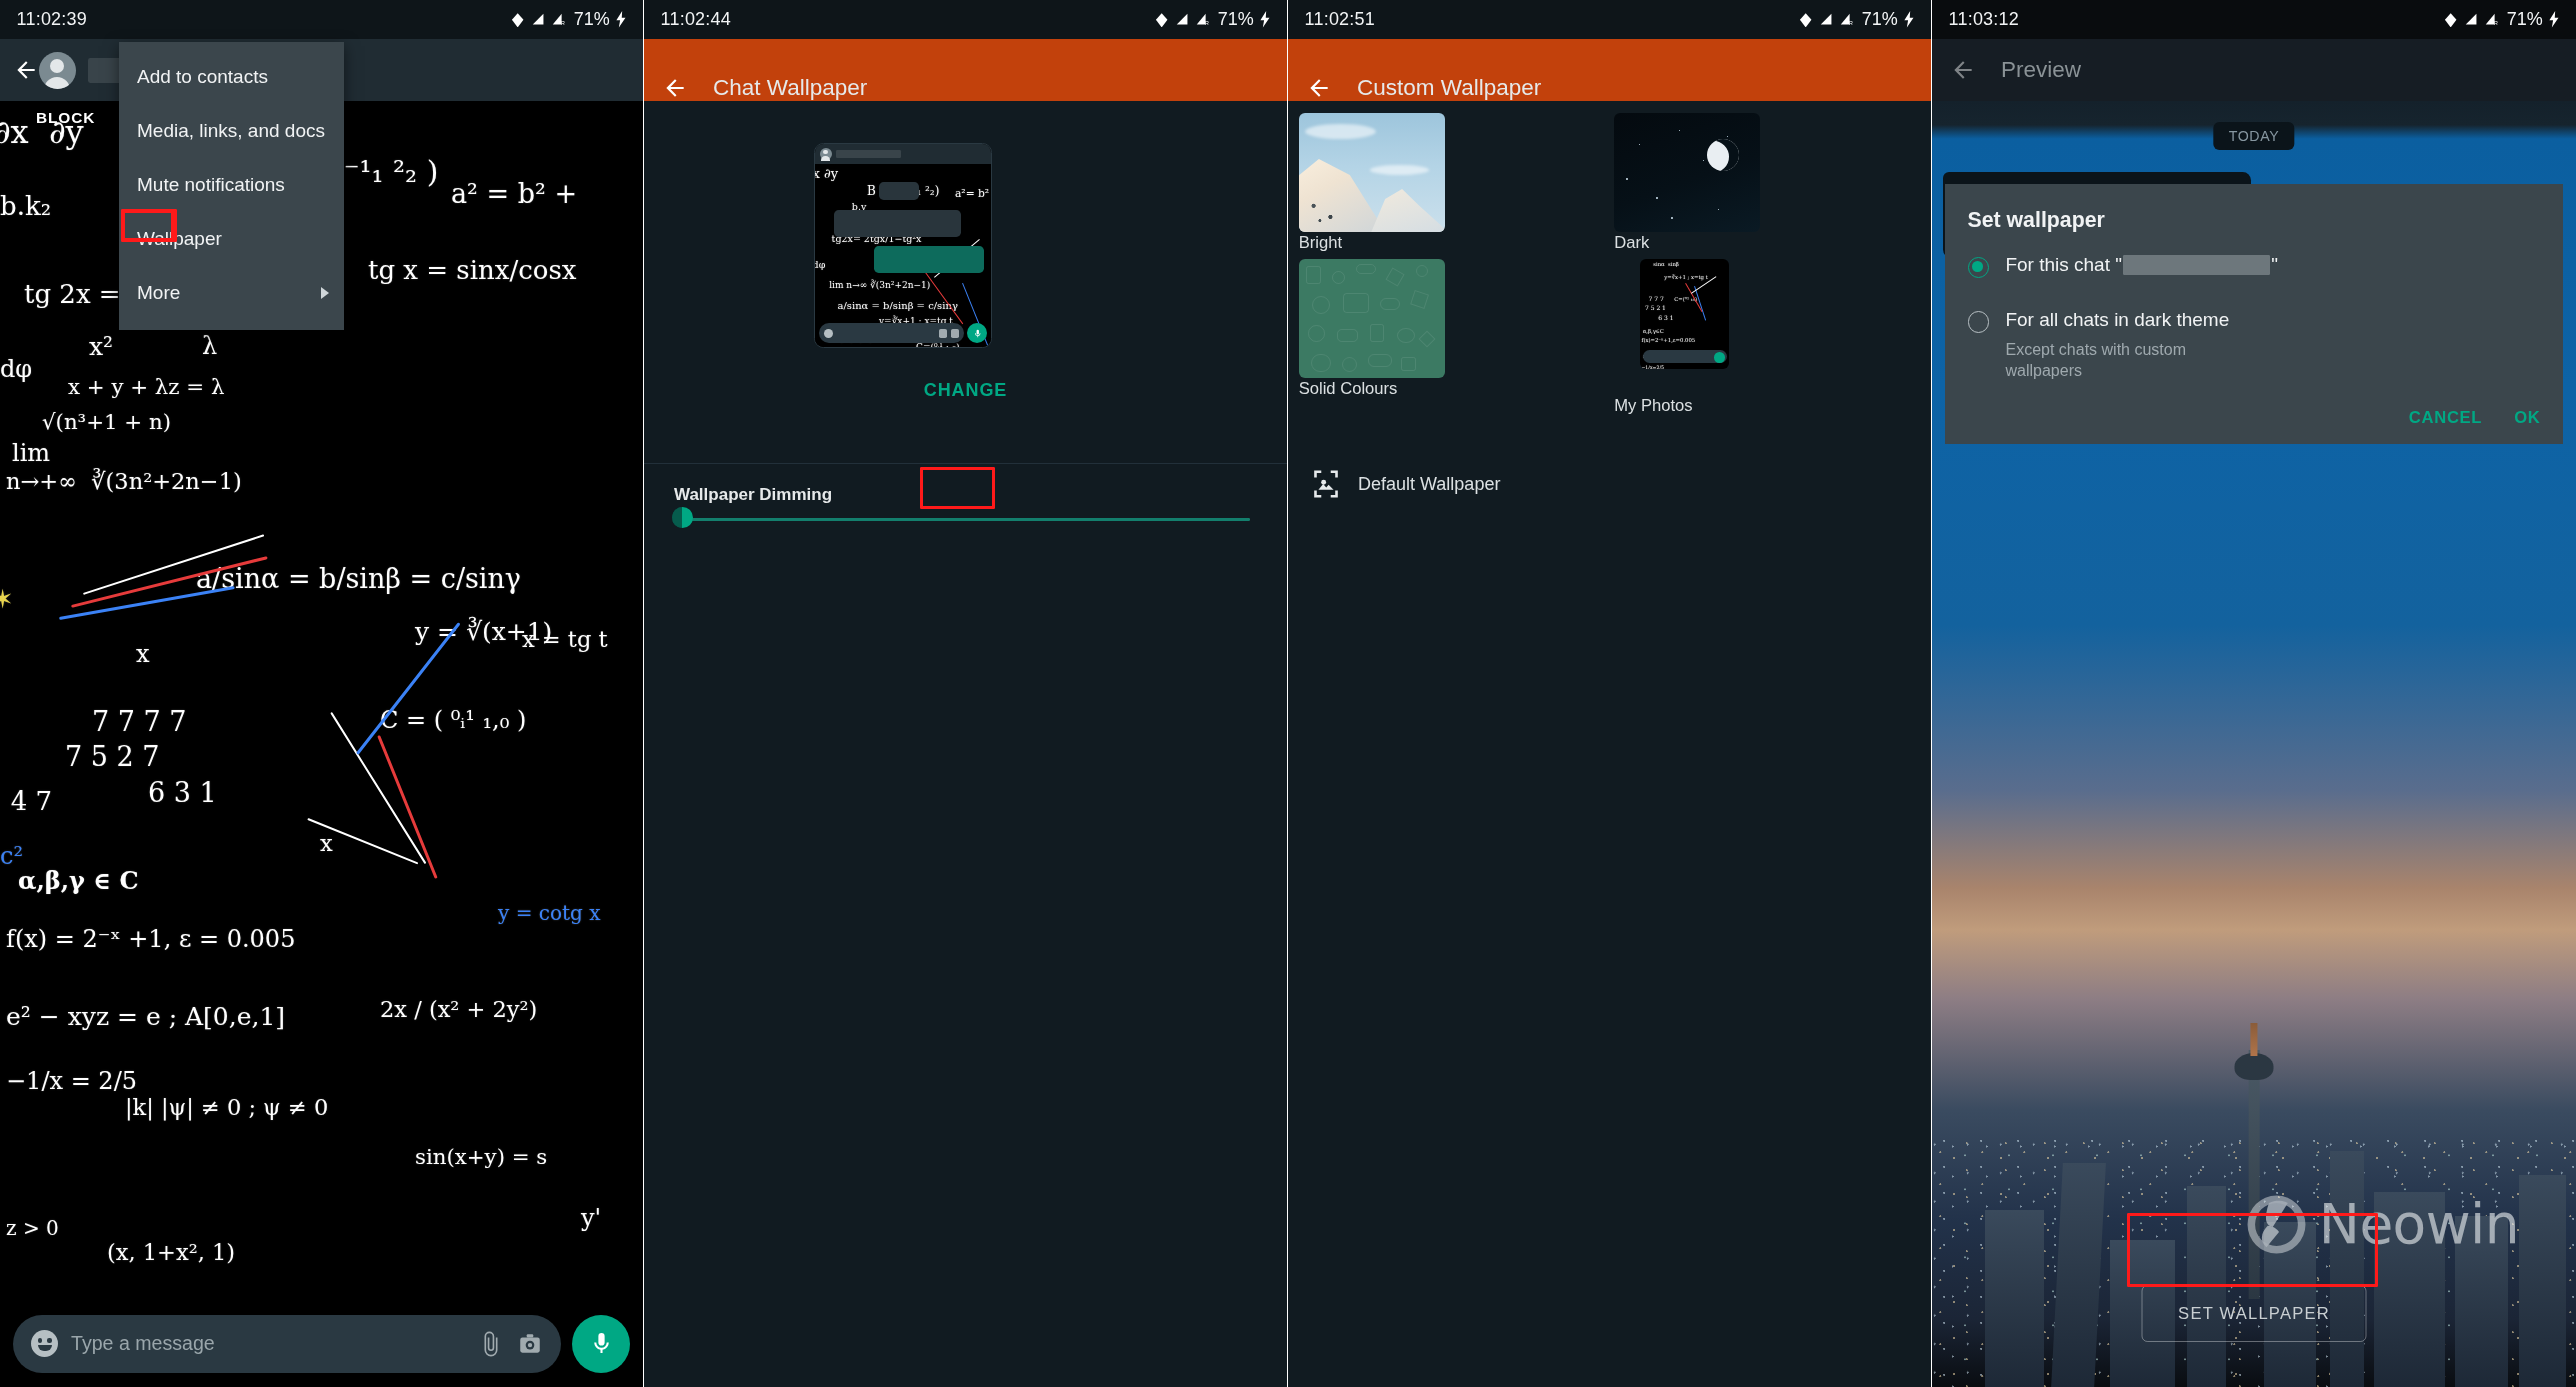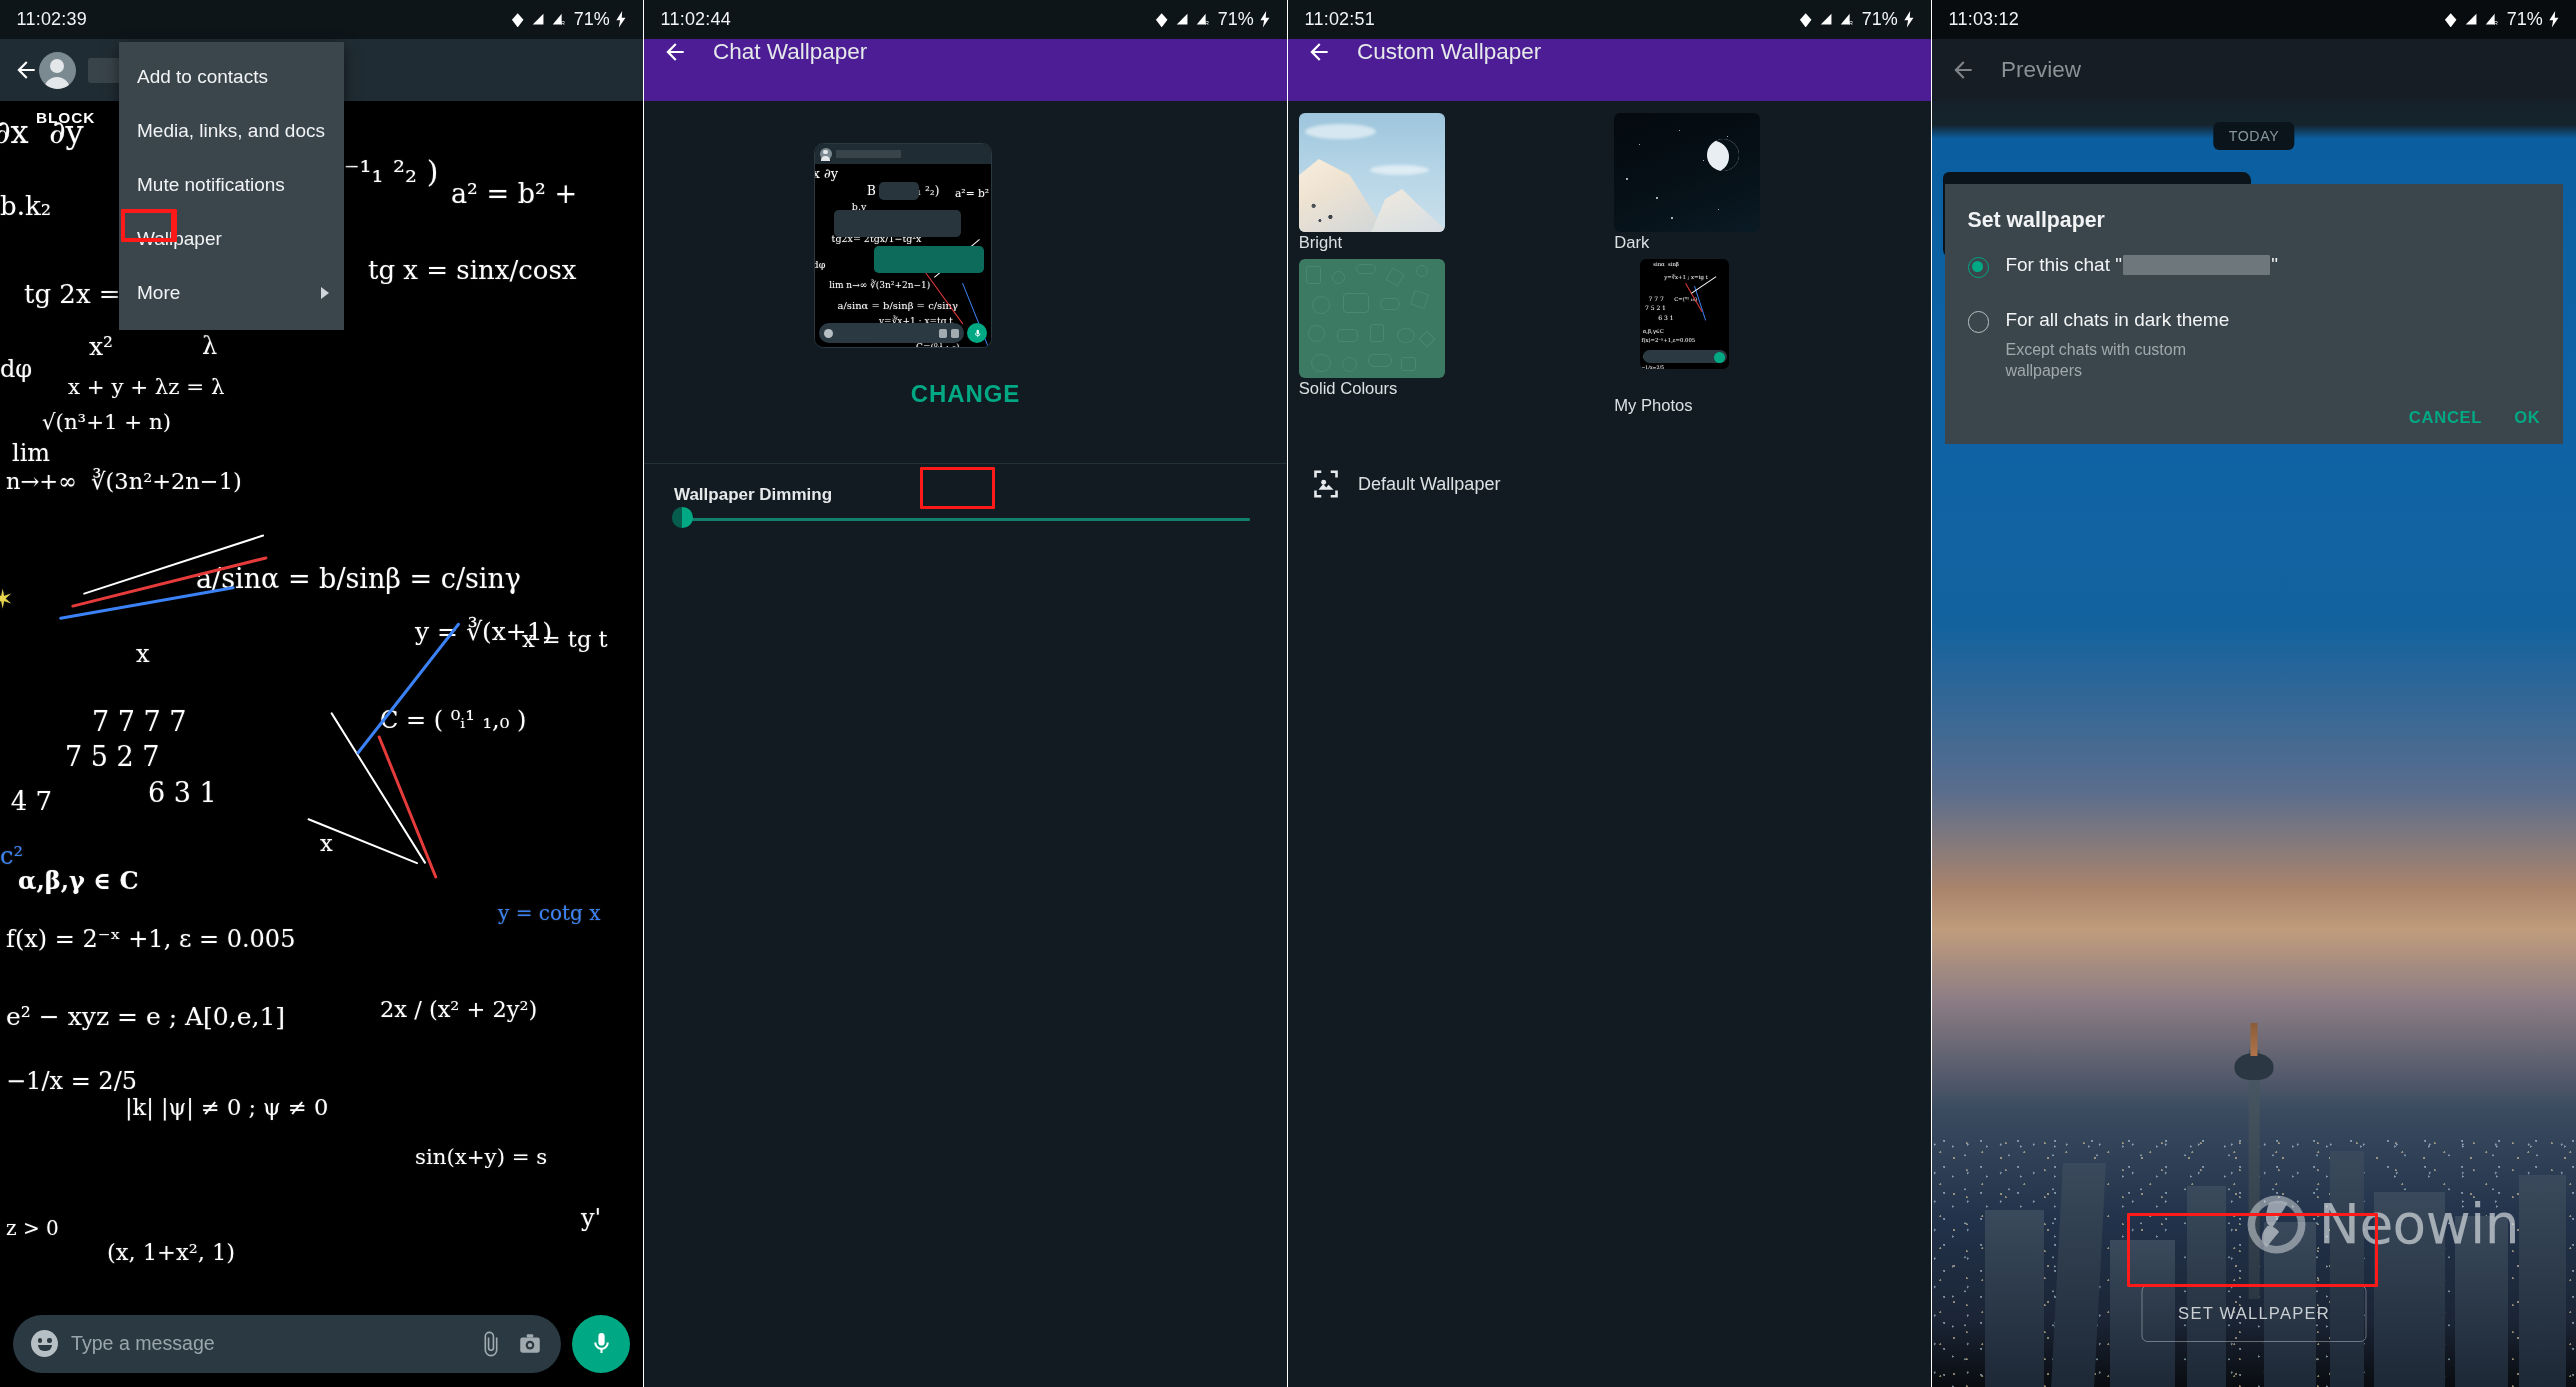--- a/index.html
+++ b/index.html
@@ -21,21 +21,21 @@
   .statusbar.dim { background:#090c0e; }
   .sb-time { color:#f2f4f5; font-size: 18px; letter-spacing:0.2px; }
   .sb-right { margin-left:auto; display:flex; align-items:center; gap:6px; }
   .ic-wifi { width:15.4px;height:15.4px; }
   .ic-sig  { width:14.2px;height:14.2px; }
   .sb-batt { color:#f4f6f7; font-size:18px; margin-left:2.4px; }
   .ic-bolt { width:10.7px; height:16.6px; }
 
   
   .appbar { position:absolute; top:39px; left:0; right:0; height:62px;
-    background:#4c1d95; display:flex; align-items:flex-start; padding-left:18px; z-index:30; }
+    background:#c2410c; display:flex; align-items:flex-end; padding-left:18px; z-index:30; }
   .back-arrow { width:26px; height:26px; flex:0 0 auto; }
   .appbar-title { color:#e6e9ea; font-size:22.5px; margin-left:25px; font-weight:400; }
 
   
   .p1-bg { position:absolute; inset:0; background:#000; }
   .math { position:absolute; color:#fff; font-family:"DejaVu Serif", serif;
           white-space:nowrap; pointer-events:none; text-shadow:0 0 1.8px rgba(255,255,255,.25); }
   .math.blue { color:#3b82f6; }
   .math.yel  { color:#e8d44d; }
   .stroke { position:absolute; transform-origin:0 0; }
@@ -94,21 +94,21 @@
     display:flex; align-items:center; gap:3px; z-index:7; }
   .pp-field { flex:1; height:20px; background:#2a3942; border-radius:10px;
     display:flex; align-items:center; padding:0 5.3px; gap:3.6px; }
   .pp-dot { width:9px;height:9px;border-radius:50%;background:#b6bfc3; }
   .pp-sq { width:8.3px;height:8.3px;border-radius:1.8px;background:#b6bfc3;opacity:.85 }
   .pp-mic{ width:20px;height:20px;border-radius:50%;background:#00a884;display:flex;
           align-items:center;justify-content:center;}
   .pp-mic svg{width:9.5px;height:9.5px;}
 
   .change-btn { position:absolute; left:0; right:0; top:279px; text-align:center; }
-  .change-btn span { color:#00a884; font-size:24px; letter-spacing:0.9px; font-weight:600; }
+  .change-btn span { color:#00a884; font-size:18px; letter-spacing:0.9px; font-weight:600; }
   .divider { position:absolute; left:0; right:0; top:362px; height:1.2px; background:#22303a; }
   .dim-label { position:absolute; left:30px; top:384px; color:#e6e9ea; font-size:17px; font-weight:600; }
   .slider-wrap { position:absolute; left:30px; right:37px; top:415px; height:7.1px; }
   .slider-track { position:absolute; left:0; right:0; top:2.4px; height:2.4px; background:#137f6d; border-radius:1.2px; }
   .slider-thumb { position:absolute; left:-2.4px; top:-9.5px; width:21.3px; height:21.3px; border-radius:50%;
     background:#00a884; }
   .slider-thumb::after{content:"";position:absolute;left:0;top:0;width:10.7px;height:21.3px;
     border-radius:10.7px 0 0 10.7px;background:#0b1d20;opacity:.55;}
 
   

